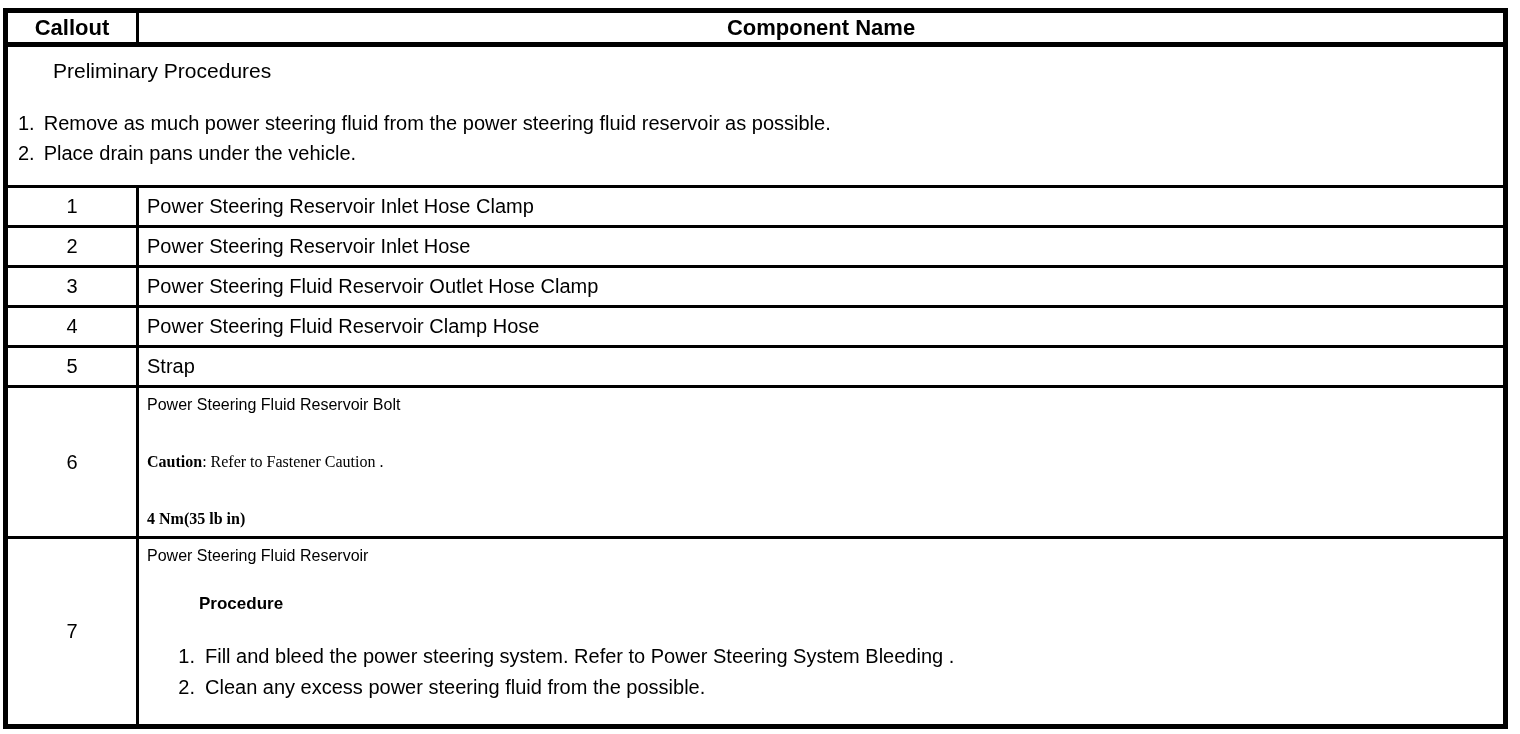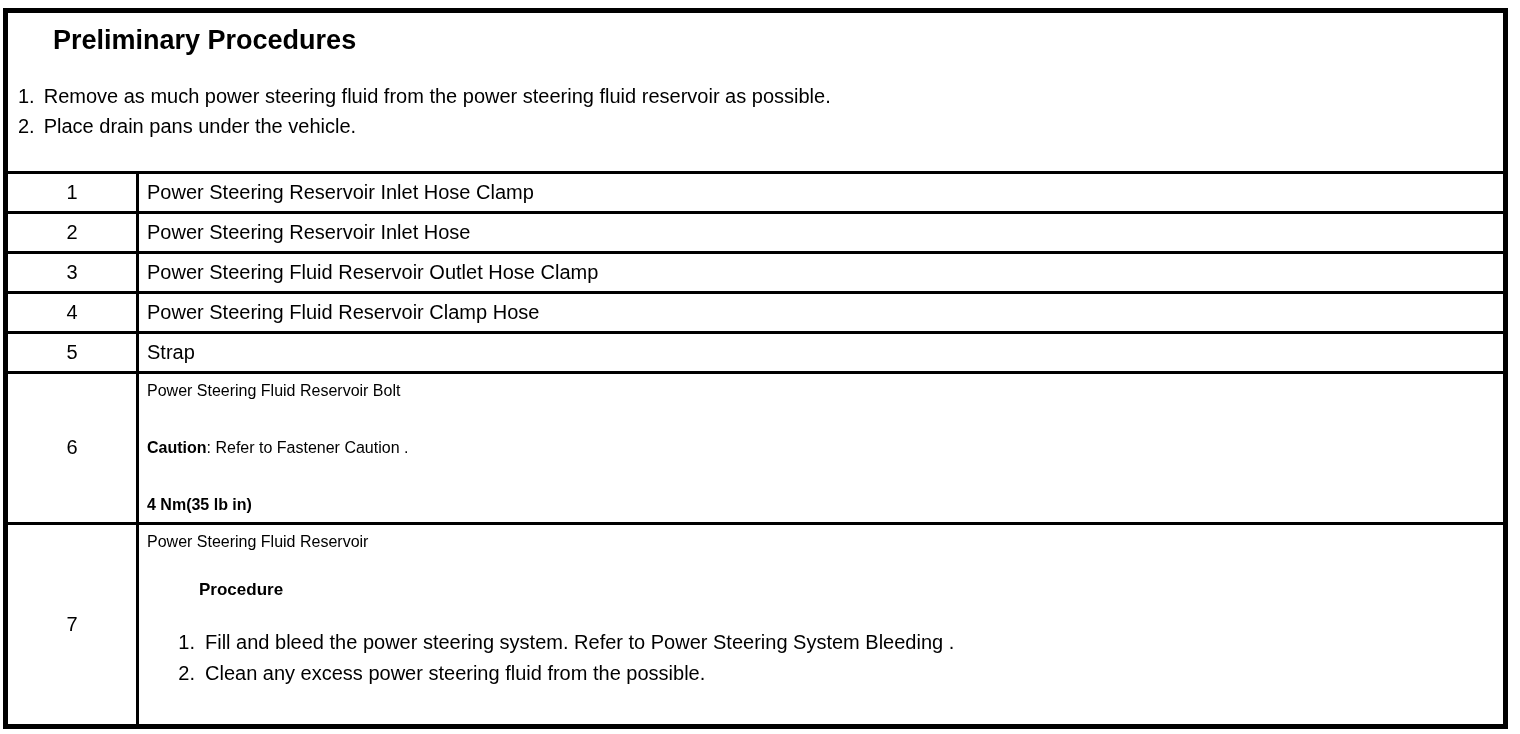--- a/index.html
+++ b/index.html
@@ -57,37 +57,37 @@
     padding-top: 8px;
     padding-bottom: 8px;
   }
   
   td.prelim-cell {
     vertical-align: top;
     padding: 10px 12px 8px 10px;
     font-size: 20px;
   }
   .prelim-title {
-    font-weight: bold;
-    font-size: 27px;
+    font-weight: normal;
+    font-size: 21px;
     margin: 2px 0 0 35px;
   }
   .olist { margin-top: 25px; }
   .oitem {
     display: flex;
     line-height: 30px;
     font-size: 20px;
   }
   .onum {
     flex: 0 0 16px;
     text-align: right;
   }
   .otxt { padding-left: 9px; }
   
-  .spaced { margin-top: 39px; }
+  .spaced { margin-top: 39px; font-family: Liberation Serif, serif; }
   .bold { font-weight: bold; }
   
   .proc-title {
     font-weight: bold;
     font-size: 17px;
     margin: 29px 0 0 52px;
   }
   .proc-list {
     margin-top: 27px;
     margin-left: 30px;
@@ -101,20 +101,24 @@
 <body>
 
 <div class="page">
   <table class="callout-table">
     <colgroup>
       <col style="width:132px">
       <col>
     </colgroup>
 
     <tbody>
+        <tr class="head-row">
+      <td>Callout</td>
+      <td>Component Name</td>
+    </tr>
 
     <tr>
       <td colspan="2" class="prelim-cell">
         <div class="prelim-title">Preliminary Procedures</div>
         <div class="olist">
           <div class="oitem">
             <span class="onum">1.</span>
             <span class="otxt">Remove as much power steering fluid from the power steering fluid reservoir as possible.</span>
           </div>
           <div class="oitem">

